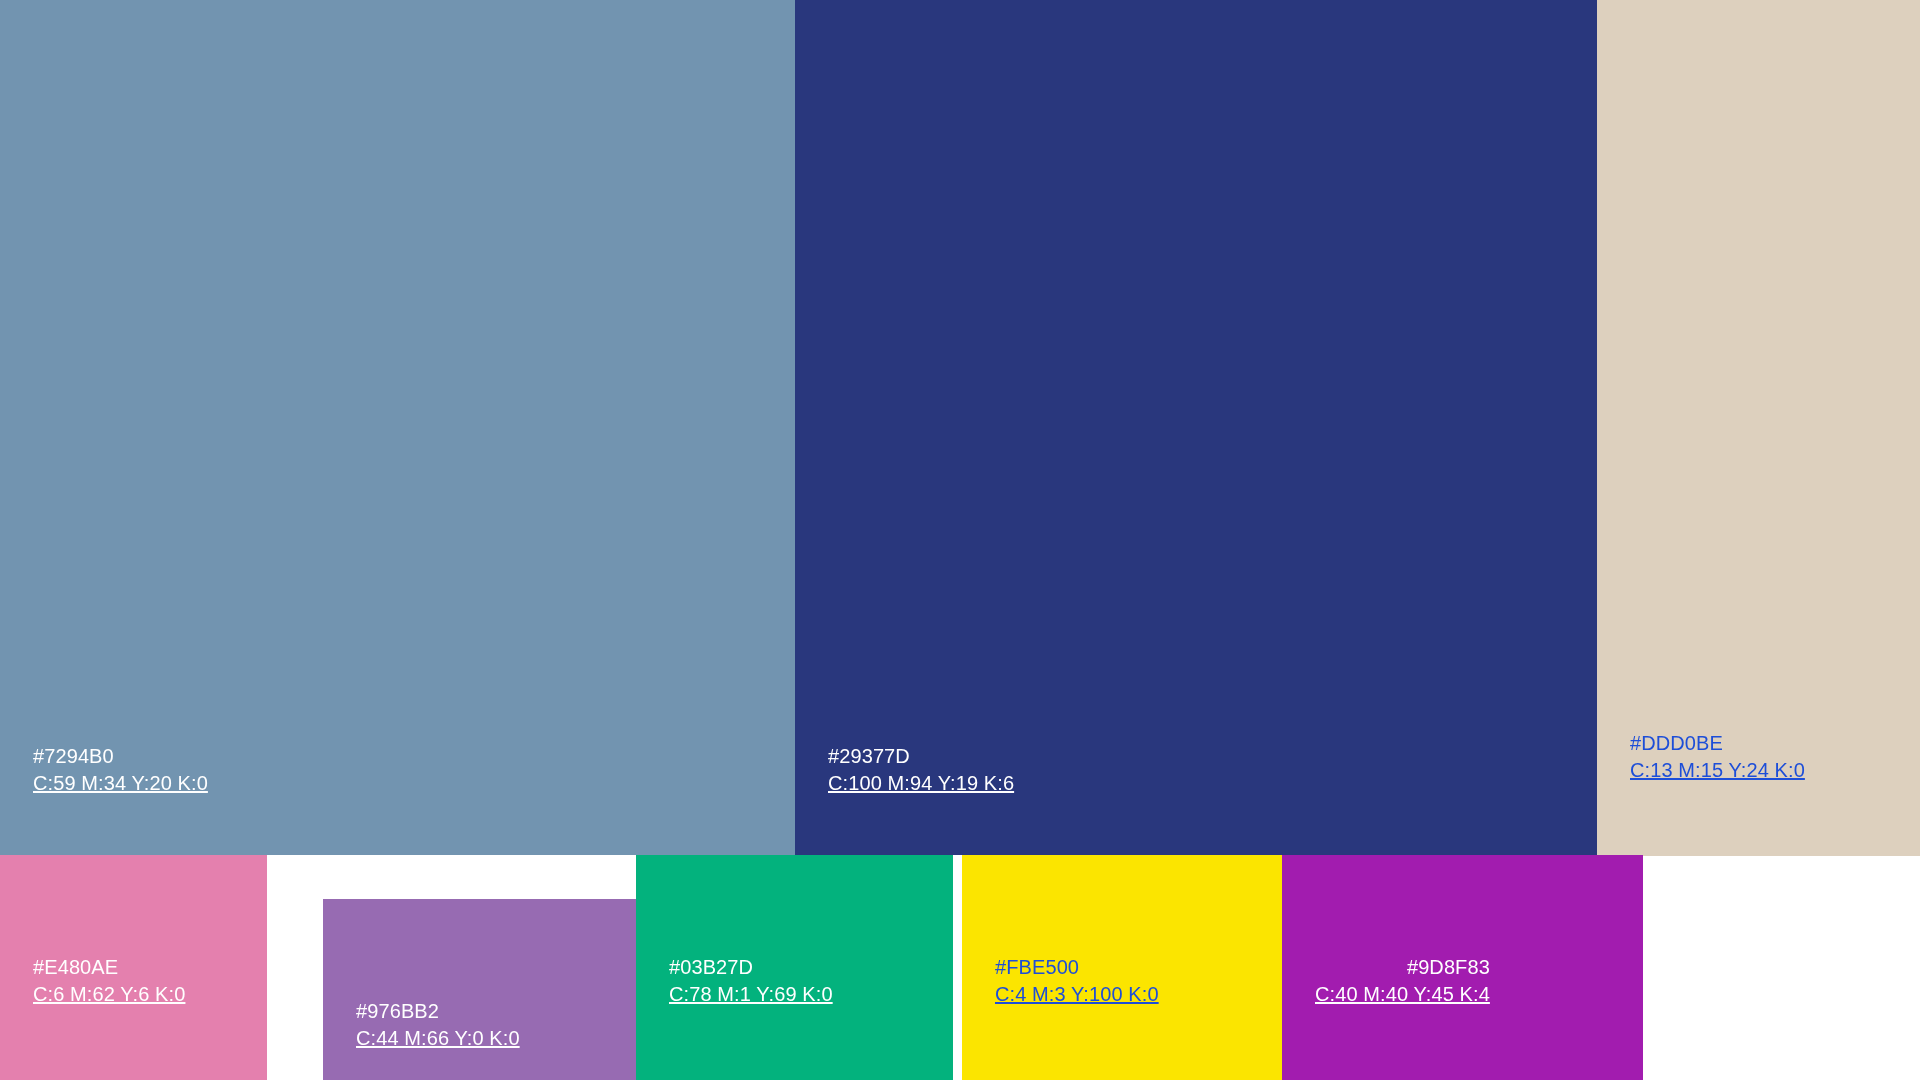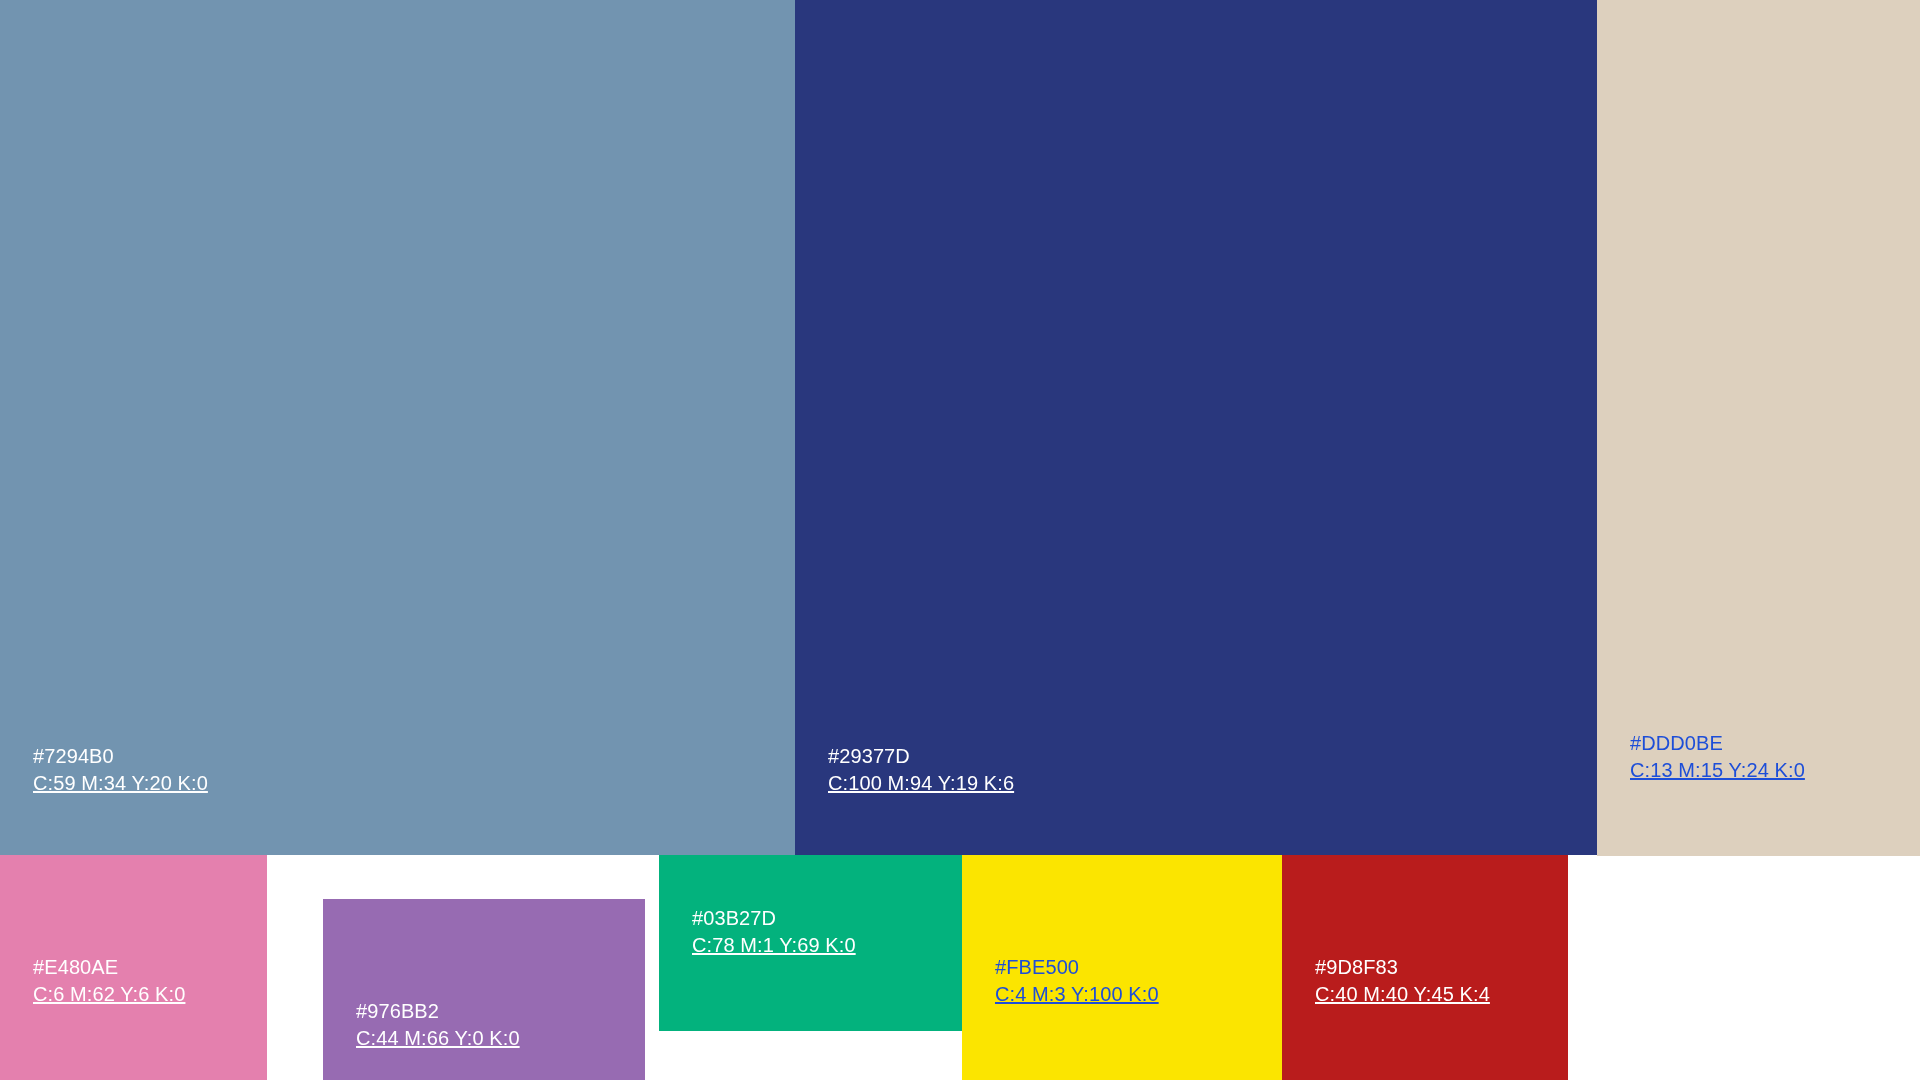--- a/index.html
+++ b/index.html
@@ -81,34 +81,34 @@
     </div>
   </div>
 
   <div class="swatch" style="left: 323px; top: 855px; width: 322px; height: 225px; background: rgb(151, 107, 178); margin-top: 44px;">
     <div class="swatch-label label-bottom-row text-light">
       <span class="hex">#976BB2</span>
       <span class="cmyk">C:44 M:66 Y:0 K:0</span>
     </div>
   </div>
 
-  <div class="swatch" style="left: 659px; top: 855px; width: 317px; height: 176px; background: rgb(3, 178, 125);">
+  <div class="swatch" style="left: 636px; top: 855px; width: 317px; height: 225px; background: rgb(3, 178, 125);">
     <div class="swatch-label label-bottom-row text-light">
       <span class="hex">#03B27D</span>
       <span class="cmyk">C:78 M:1 Y:69 K:0</span>
     </div>
   </div>
 
   <div class="swatch" style="left: 962px; top: 855px; width: 320px; height: 225px; background: rgb(251, 229, 0);">
     <div class="swatch-label label-bottom-row text-dark">
       <span class="hex">#FBE500</span>
       <span class="cmyk">C:4 M:3 Y:100 K:0</span>
     </div>
   </div>
 
-  <div class="swatch" style="left: 1282px; top: 855px; width: 286px; height: 225px; background: #b91c1c;">
+  <div class="swatch" style="left: 1282px; top: 855px; width: 361px; height: 225px; background: #a21caf; text-align: right;">
     <div class="swatch-label label-bottom-row text-light">
       <span class="hex">#9D8F83</span>
       <span class="cmyk">C:40 M:40 Y:45 K:4</span>
     </div>
   </div>
 
 </div>
 
 </body></html>

